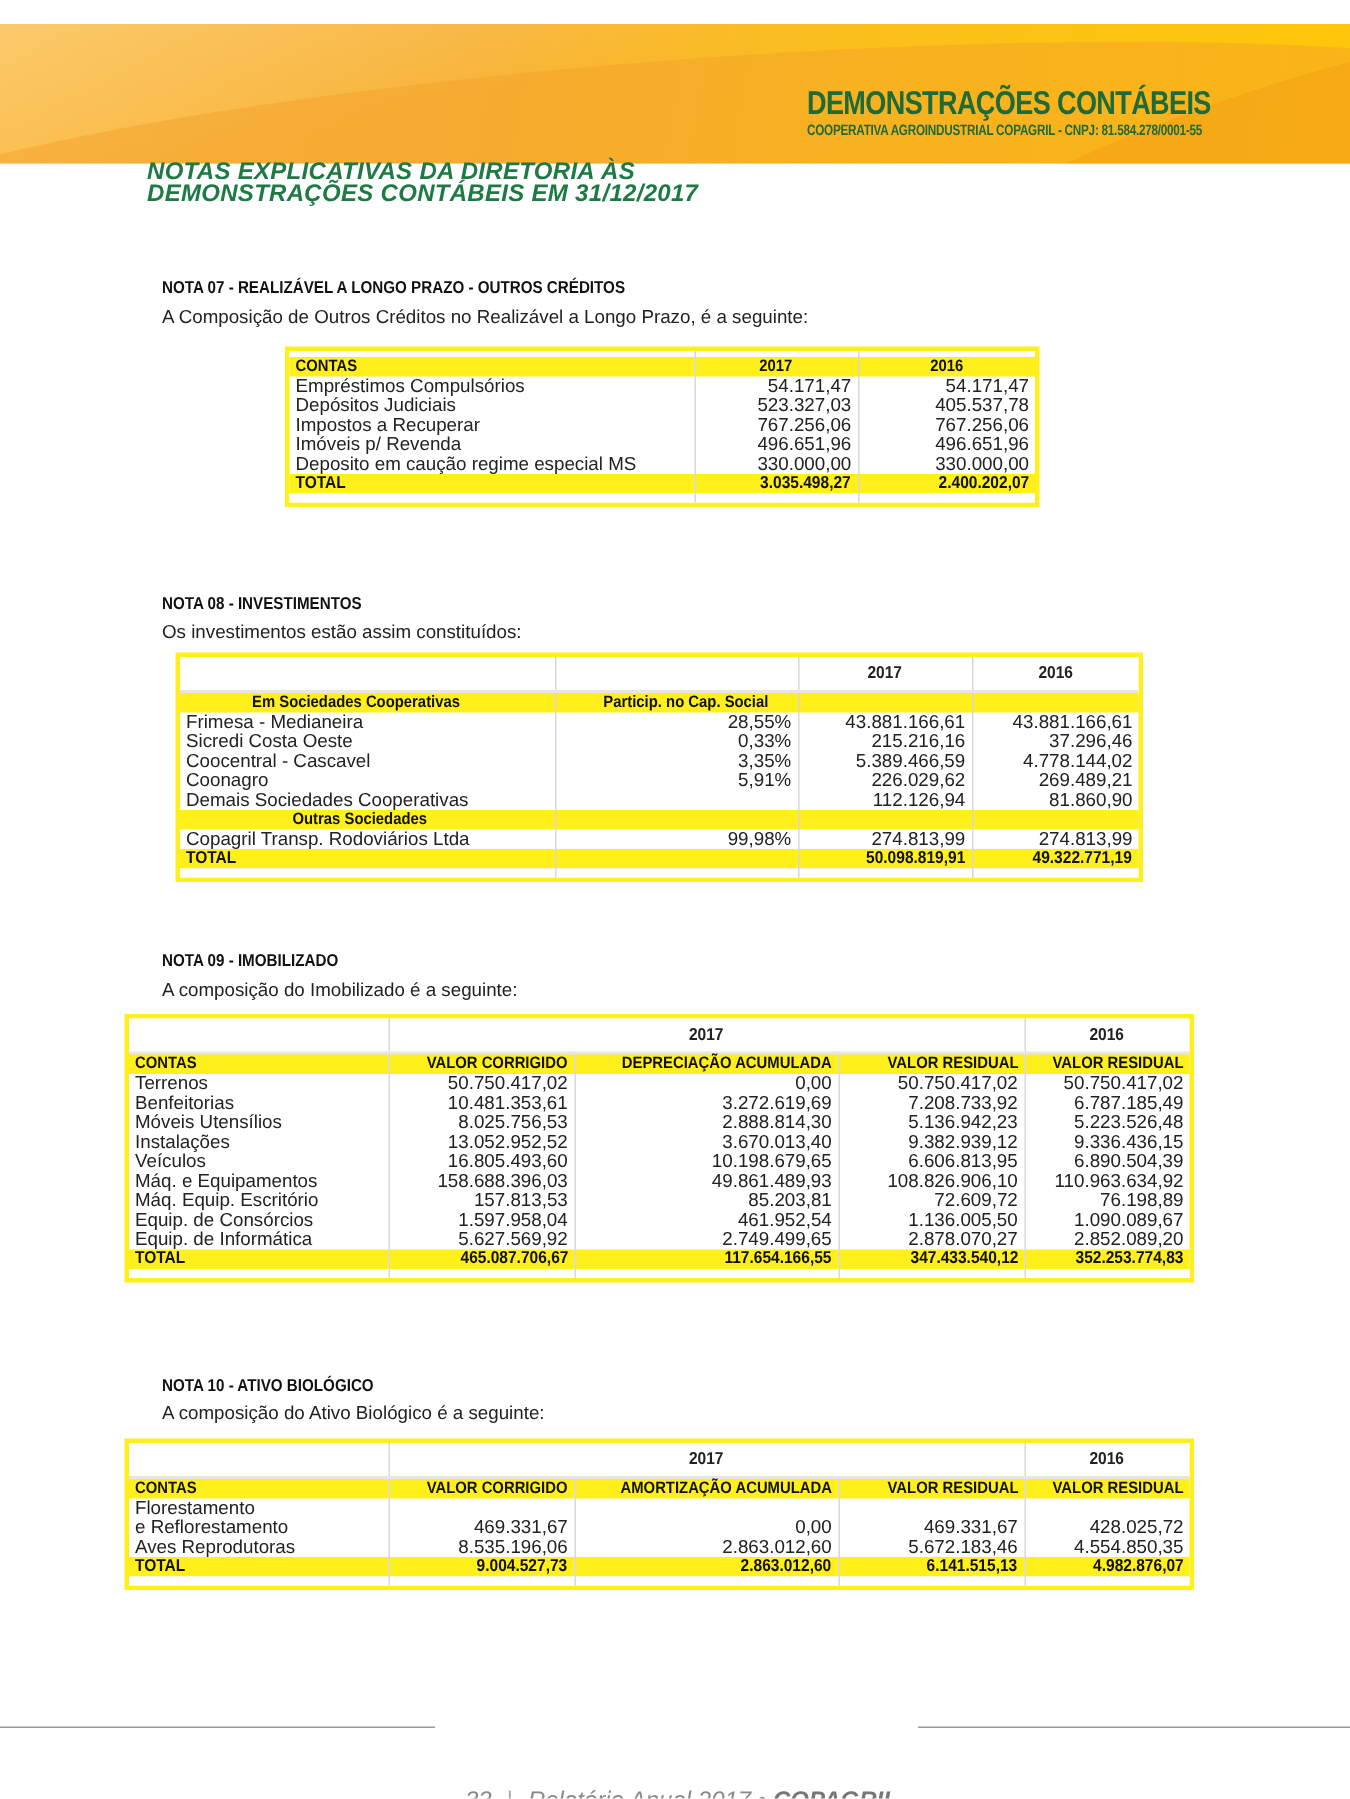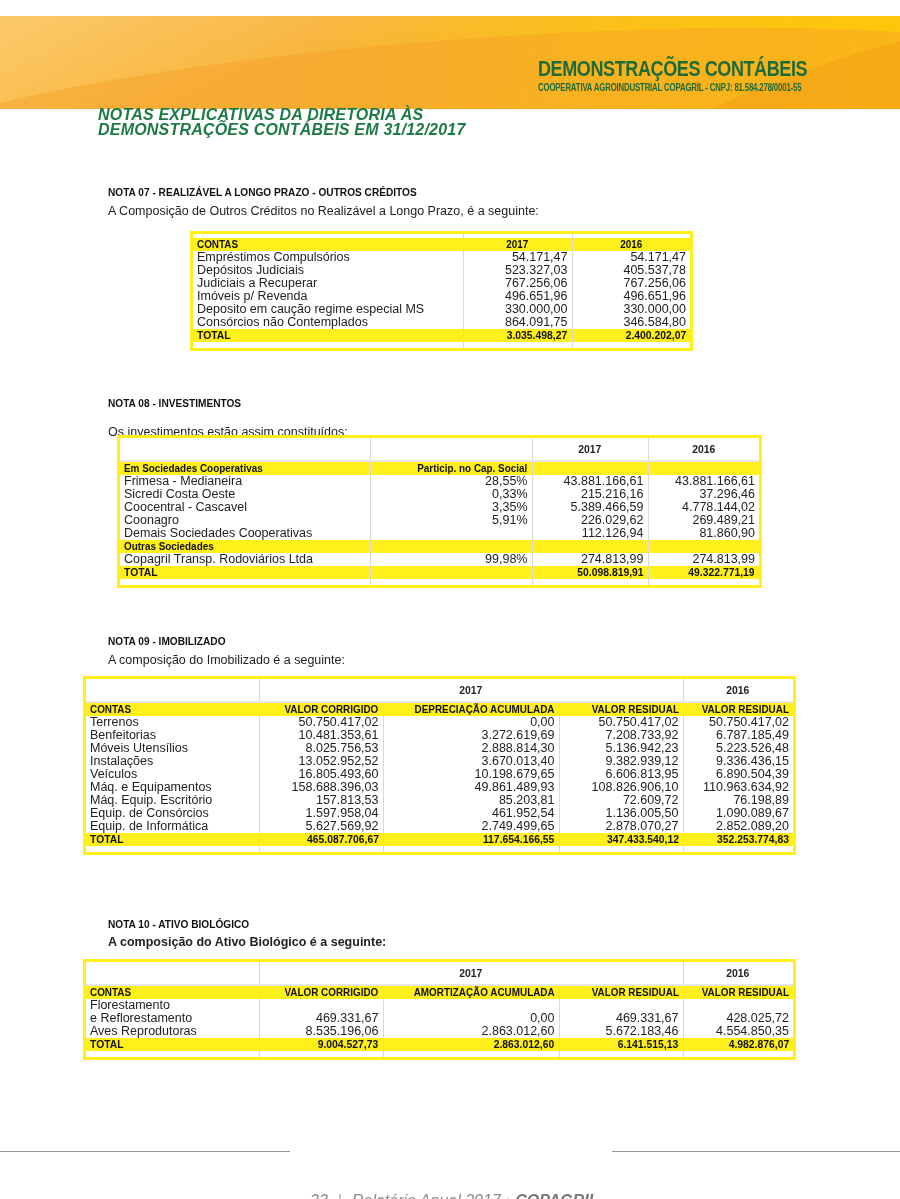--- a/index.html
+++ b/index.html
@@ -32,21 +32,21 @@
   
   .tbl { position:absolute; border:3px solid #ffef1a; background:#fff; box-sizing:border-box; }
   .tbl table { border-collapse:collapse; width:100%; table-layout:fixed; }
   .tbl td { font-size:12.5px; line-height:13px; padding:0 4px; color:#222; white-space:nowrap; }
   .tbl td.num { text-align:right; }
   .tbl td.vsep { border-left:1px solid #d8d8d8; }
   .tbl tr.hdr td { background:#ffef1a; font-weight:bold; font-size:11px; color:#111; height:13px; }
   .tbl tr.yearrow td { background:#fff; font-weight:bold; font-size:11.5px; text-align:center; height:22px;
     border-bottom:2px solid #e6e6e6; }
   .tbl tr.total td { background:#ffef1a; font-weight:bold; font-size:11.5px; color:#111; height:13px; }
-  .tbl tr.sub td { background:#ffef1a; font-weight:bold; font-size:11px; color:#111; height:13px; }
+  .tbl tr.sub td { background:#ffef1a; font-weight:bold; font-size:11px; color:#111; height:13px;text-align:center; }
   .tbl tr.tail td { height:6px; background:#fff; }
   .bold-cond { display:inline-block; transform:scaleX(0.9); transform-origin:left center; }
   .bold-cond-r { display:inline-block; transform:scaleX(0.9); transform-origin:right center; }
   .bold-cond-c { display:inline-block; transform:scaleX(0.9); transform-origin:center center; }
 
   
   .footer-line { position:absolute; top:1151px; height:1px; background:#9a9a9a; }
   .footer-text { position:absolute; top:1192px; left:310px; font-size:16px; color:#8a8a8a; font-style:italic;
     white-space:nowrap; }
   .footer-text .pg { font-style:italic; }
@@ -93,55 +93,50 @@
           <td>Empréstimos Compulsórios</td>
           <td class="num vsep">54.171,47</td>
           <td class="num vsep">54.171,47</td>
         </tr>
     <tr>
           <td>Depósitos Judiciais</td>
           <td class="num vsep">523.327,03</td>
           <td class="num vsep">405.537,78</td>
         </tr>
     <tr>
-          <td>Judiciais a Recuperar</td>
+          <td>Impostos a Recuperar</td>
           <td class="num vsep">767.256,06</td>
           <td class="num vsep">767.256,06</td>
         </tr>
     <tr>
           <td>Imóveis p/ Revenda</td>
           <td class="num vsep">496.651,96</td>
           <td class="num vsep">496.651,96</td>
         </tr>
     <tr>
           <td>Deposito em caução regime especial MS</td>
           <td class="num vsep">330.000,00</td>
           <td class="num vsep">330.000,00</td>
-        </tr>
-    <tr>
-          <td>Consórcios não Contemplados</td>
-          <td class="num vsep">864.091,75</td>
-          <td class="num vsep">346.584,80</td>
         </tr>
     <tr class="total">
       <td><span class="bold-cond">TOTAL</span></td>
       <td class="num vsep"><span class="bold-cond-r">3.035.498,27</span></td>
       <td class="num vsep"><span class="bold-cond-r">2.400.202,07</span></td>
     </tr>
     <tr class="tail">
           <td></td>
           <td class="vsep"></td>
           <td class="vsep"></td>
         </tr>
   </tbody>
     </table>
 </div>
 
 <div class="note-title" style="left:108px; top:397px;">NOTA 08 - INVESTIMENTOS</div>
-<div class="note-desc" style="left:108px; top:414px;margin-top:11px;">Os investimentos estão assim constituídos:</div>
+<div class="note-desc" style="left:108px; top:414px;">Os investimentos estão assim constituídos:</div>
 
 <div class="tbl" style="left:117px; top:435px; width:645px;">
   <table>
     <colgroup>
         <col style="width:250px">
         <col style="width:162px">
         <col style="width:116px">
         <col>
       </colgroup>
     <tbody>
@@ -315,21 +310,21 @@
           <td class="vsep"></td>
           <td class="vsep"></td>
           <td class="vsep"></td>
           <td class="vsep"></td>
         </tr>
   </tbody>
     </table>
 </div>
 
 <div class="note-title" style="left:108px; top:918px;">NOTA 10 - ATIVO BIOLÓGICO</div>
-<div class="note-desc" style="left:108px; top:935px;font-weight:bold;">A composição do Ativo Biológico é a seguinte:</div>
+<div class="note-desc" style="left:108px; top:935px;">A composição do Ativo Biológico é a seguinte:</div>
 
 <div class="tbl" style="left:83px; top:959px; width:713px;">
   <table>
     <colgroup>
         <col style="width:173px">
         <col style="width:124px">
         <col style="width:176px">
         <col style="width:124px">
         <col>
       </colgroup>

